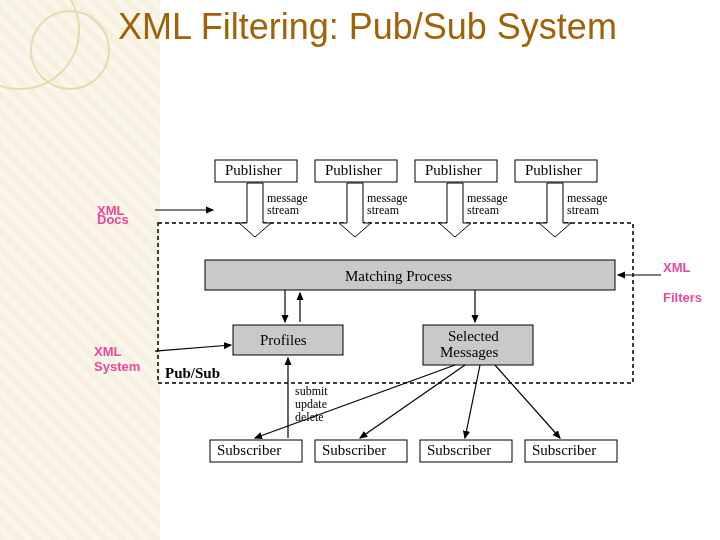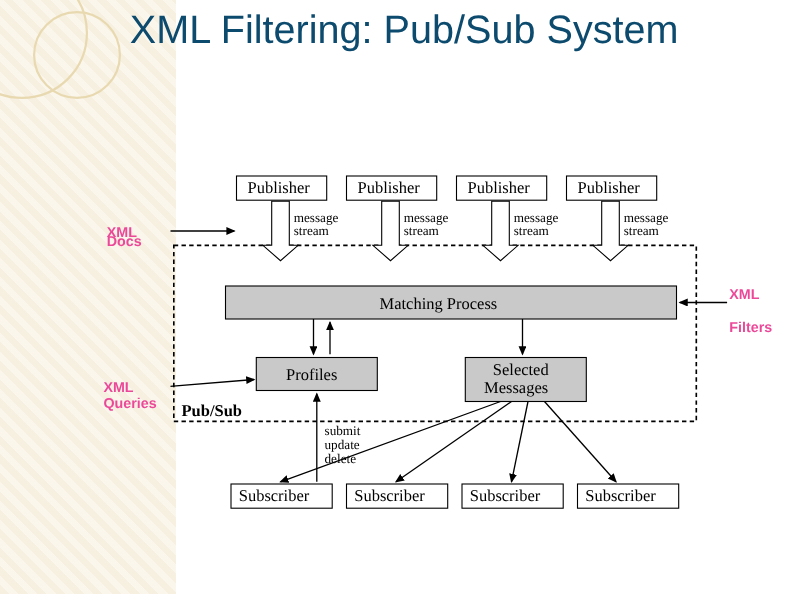--- a/index.html
+++ b/index.html
@@ -1,21 +1,21 @@
 <!DOCTYPE html>
 <html><head>
 <meta charset="utf-8">
 <style>
   *{box-sizing:border-box;margin:0;padding:0}
   body{width:720px;height:540px;background:#fff;font-family:Arial,Helvetica,sans-serif;position:relative;overflow:hidden}
   .bg-pattern{position:absolute;left:0;top:0;width:160px;height:540px;background:repeating-linear-gradient(45deg,#f0e4c8 0 6px,#f7efdb 6px 12px);opacity:.55}
   .bg-circle{position:absolute;border-radius:50%;border:2px solid #e8d9b0}
   .c1{width:120px;height:120px;left:-40px;top:-30px}
   .c2{width:80px;height:80px;left:30px;top:10px}
-  .title{position:absolute;left:118px;top:6px;font-size:36px;color:#0c4a6e;line-height:1.15;font-family:Arial,sans-serif}
+  .title{position:absolute;left:118px;top:6px;font-size:36px;color:#a16207;line-height:1.15;font-family:Arial,sans-serif}
   svg.diagram{position:absolute;left:155px;top:155px}
   .node-box{fill:#fff;stroke:#000;stroke-width:1}
   .node-dark{fill:#c9c9c9;stroke:#000;stroke-width:1}
   .node-text{font-family:'Times New Roman',serif;font-size:15px;fill:#000}
   .small-text{font-family:'Times New Roman',serif;font-size:12px;fill:#000}
   .bold-text{font-weight:bold}
   .dash{stroke:#000;stroke-width:1.5;stroke-dasharray:4 3;fill:none}
   .arrow{stroke:#000;stroke-width:1.2;fill:none}
   .thick-arrow{fill:#fff;stroke:#000;stroke-width:1}
   .annot{position:absolute;font-family:Liberation Sans, sans-serif;font-weight:bold;font-size:13px;color:#ec4899}
@@ -36,21 +36,21 @@
   <div>Docs</div>
 </div>
 <div class="annot" style="left:663px;top:260px">
   <div>XML</div>
 </div>
 <div class="annot" style="left:663px;top:290px">
   <div>Filters</div>
 </div>
 <div class="annot" style="left:94px;top:344px">
   <div>XML</div>
-  <div>Queries</div>
+  <div>System</div>
 </div>
 
 <svg class="diagram" width="510" height="330">
   <defs>
     <marker id="ah" markerWidth="8" markerHeight="8" refX="6" refY="3" orient="auto">
       <path d="M0,0 L7,3 L0,6 Z" fill="#000"></path>
     </marker>
   </defs>
 
   <rect class="dash" x="3" y="68" width="475" height="160"></rect>

